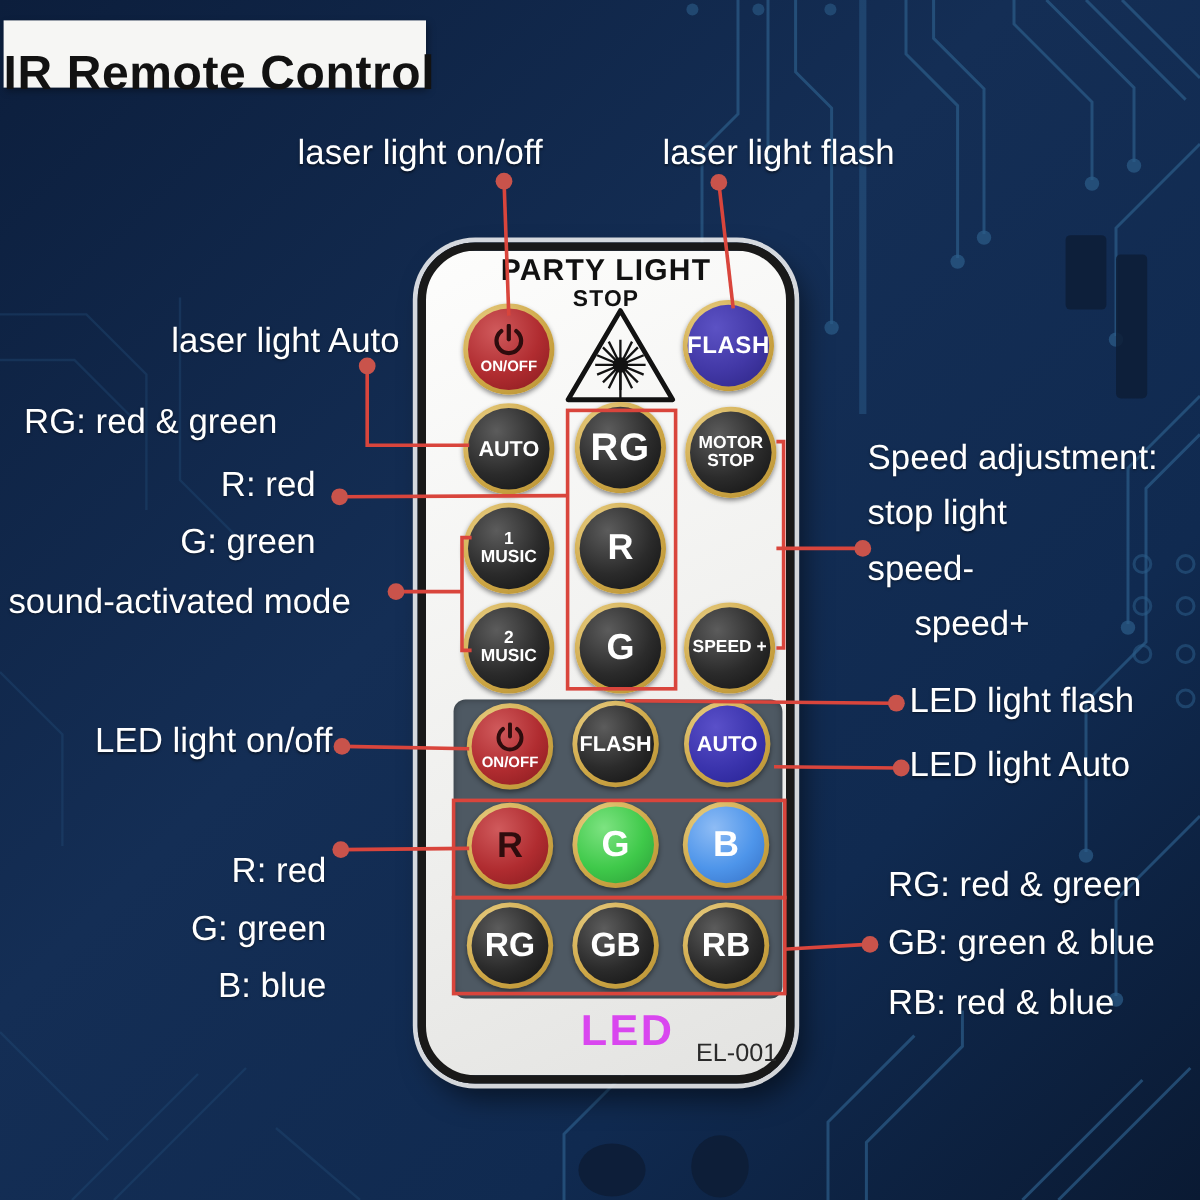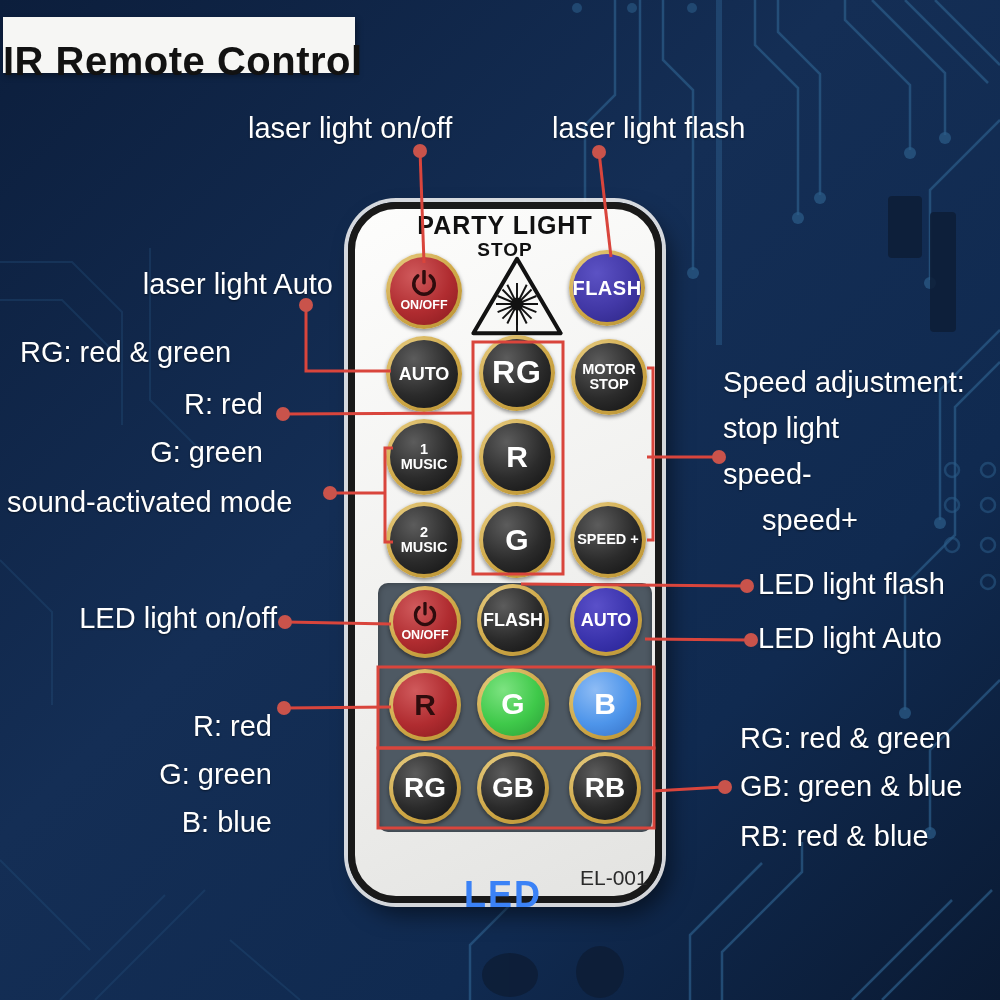--- a/index.html
+++ b/index.html
@@ -16,22 +16,22 @@
   .lbl{position:absolute;color:#ffffff;font-size:29px;white-space:nowrap;
        text-shadow:0 1px 2px rgba(0,0,0,.5);}
   
   .remote{position:absolute;left:348px;top:202px;width:314px;height:701px;
           box-sizing:border-box;border:7px solid #191919;border-radius:48px;
           background:linear-gradient(155deg,#fdfdfc 0%,#efefed 60%,#e3e3e1 100%);
           box-shadow:0 0 0 4px rgba(248,248,248,.85),8px 12px 22px rgba(0,0,0,.5);}
   .brand{position:absolute;left:348px;width:314px;text-align:center;color:#111;font-weight:bold;}
   .brand1{top:211px;font-size:25px;letter-spacing:1px;}
   .brand2{top:239px;font-size:19px;letter-spacing:1px;}
-  .ledword{position:absolute;left:453px;top:838px;width:100px;text-align:center;
-           font-size:36px;font-weight:bold;color:#3b82f6;letter-spacing:2px;margin-top:36px;}
+  .ledword{position:absolute;left:473px;top:838px;width:100px;text-align:center;
+           font-size:36px;font-weight:bold;color:#d946ef;letter-spacing:2px;}
   .model{position:absolute;left:580px;top:866px;font-size:21px;color:#2a2a2a;}
   .ledpanel{position:absolute;left:378px;top:583px;width:274px;height:249px;
             background:#4e5963;border-radius:10px;box-shadow:inset 0 0 6px rgba(0,0,0,.35);}
   
   .btn{position:absolute;border-radius:50%;box-sizing:border-box;padding:4px;
        background:radial-gradient(circle at 35% 30%,#ecd48e,#cda645 60%,#b08a2e);
        box-shadow:0 2px 4px rgba(0,0,0,.45);}
   .face{width:100%;height:100%;border-radius:50%;display:flex;flex-direction:column;
         align-items:center;justify-content:center;line-height:1.05;color:#fff;
         font-weight:bold;text-align:center;}

